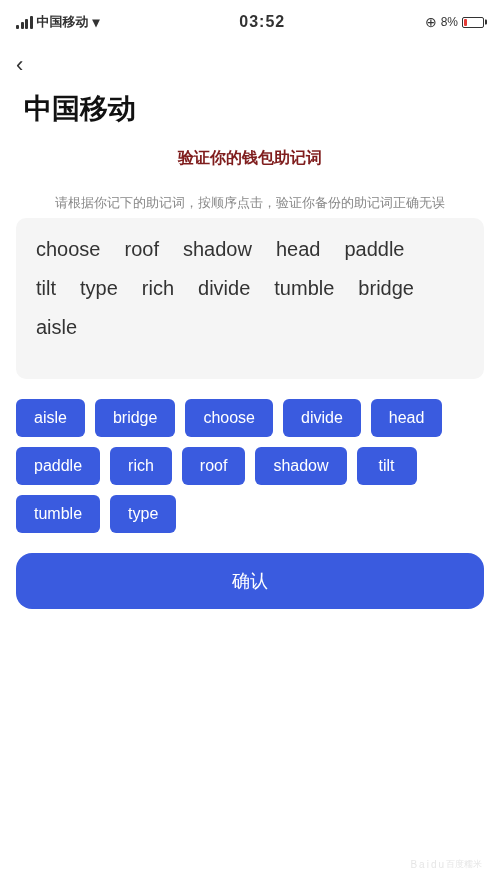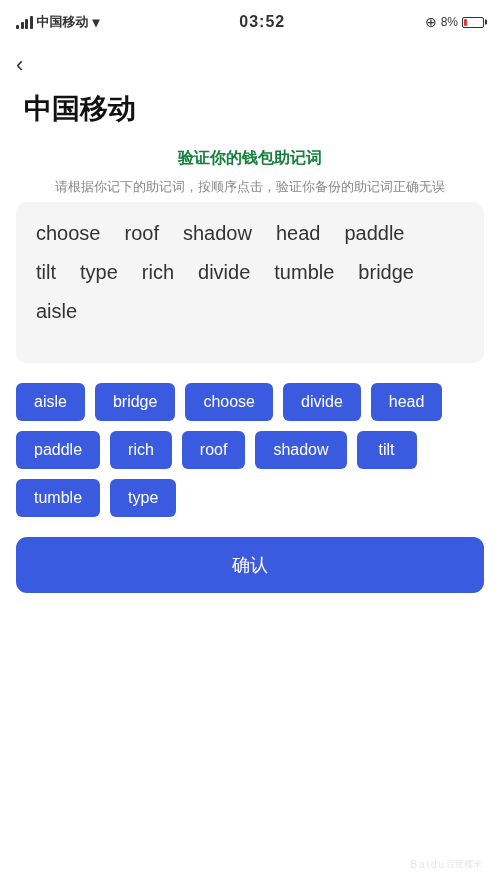--- a/index.html
+++ b/index.html
@@ -106,22 +106,22 @@
       font-size: 28px;
       font-weight: 700;
       color: #111;
     }
 
     
     .section-heading {
       text-align: center;
       font-size: 16px;
       font-weight: 600;
-      color: #15803d;
-      margin-bottom: 8px;
+      color: #7f1d1d;
+      margin-bottom: 24px;
     }
     .section-desc {
       text-align: center;
       font-size: 13px;
       color: #888;
       padding: 0 30px;
       line-height: 1.6;
       margin-bottom: 4px;
     }
 
@@ -172,21 +172,21 @@
 
     
     .confirm-btn-wrap {
       margin: 10px 16px 0 16px;
     }
     .confirm-btn {
       width: 100%;
       background: #3a5bdf;
       color: #fff;
       border: none;
-      border-radius: 11px;
+      border-radius: 16px;
       font-size: 18px;
       font-weight: 500;
       padding: 16px 0;
       cursor: pointer;
       text-align: center;
     }
 
     
     .watermark {
       position: absolute;

